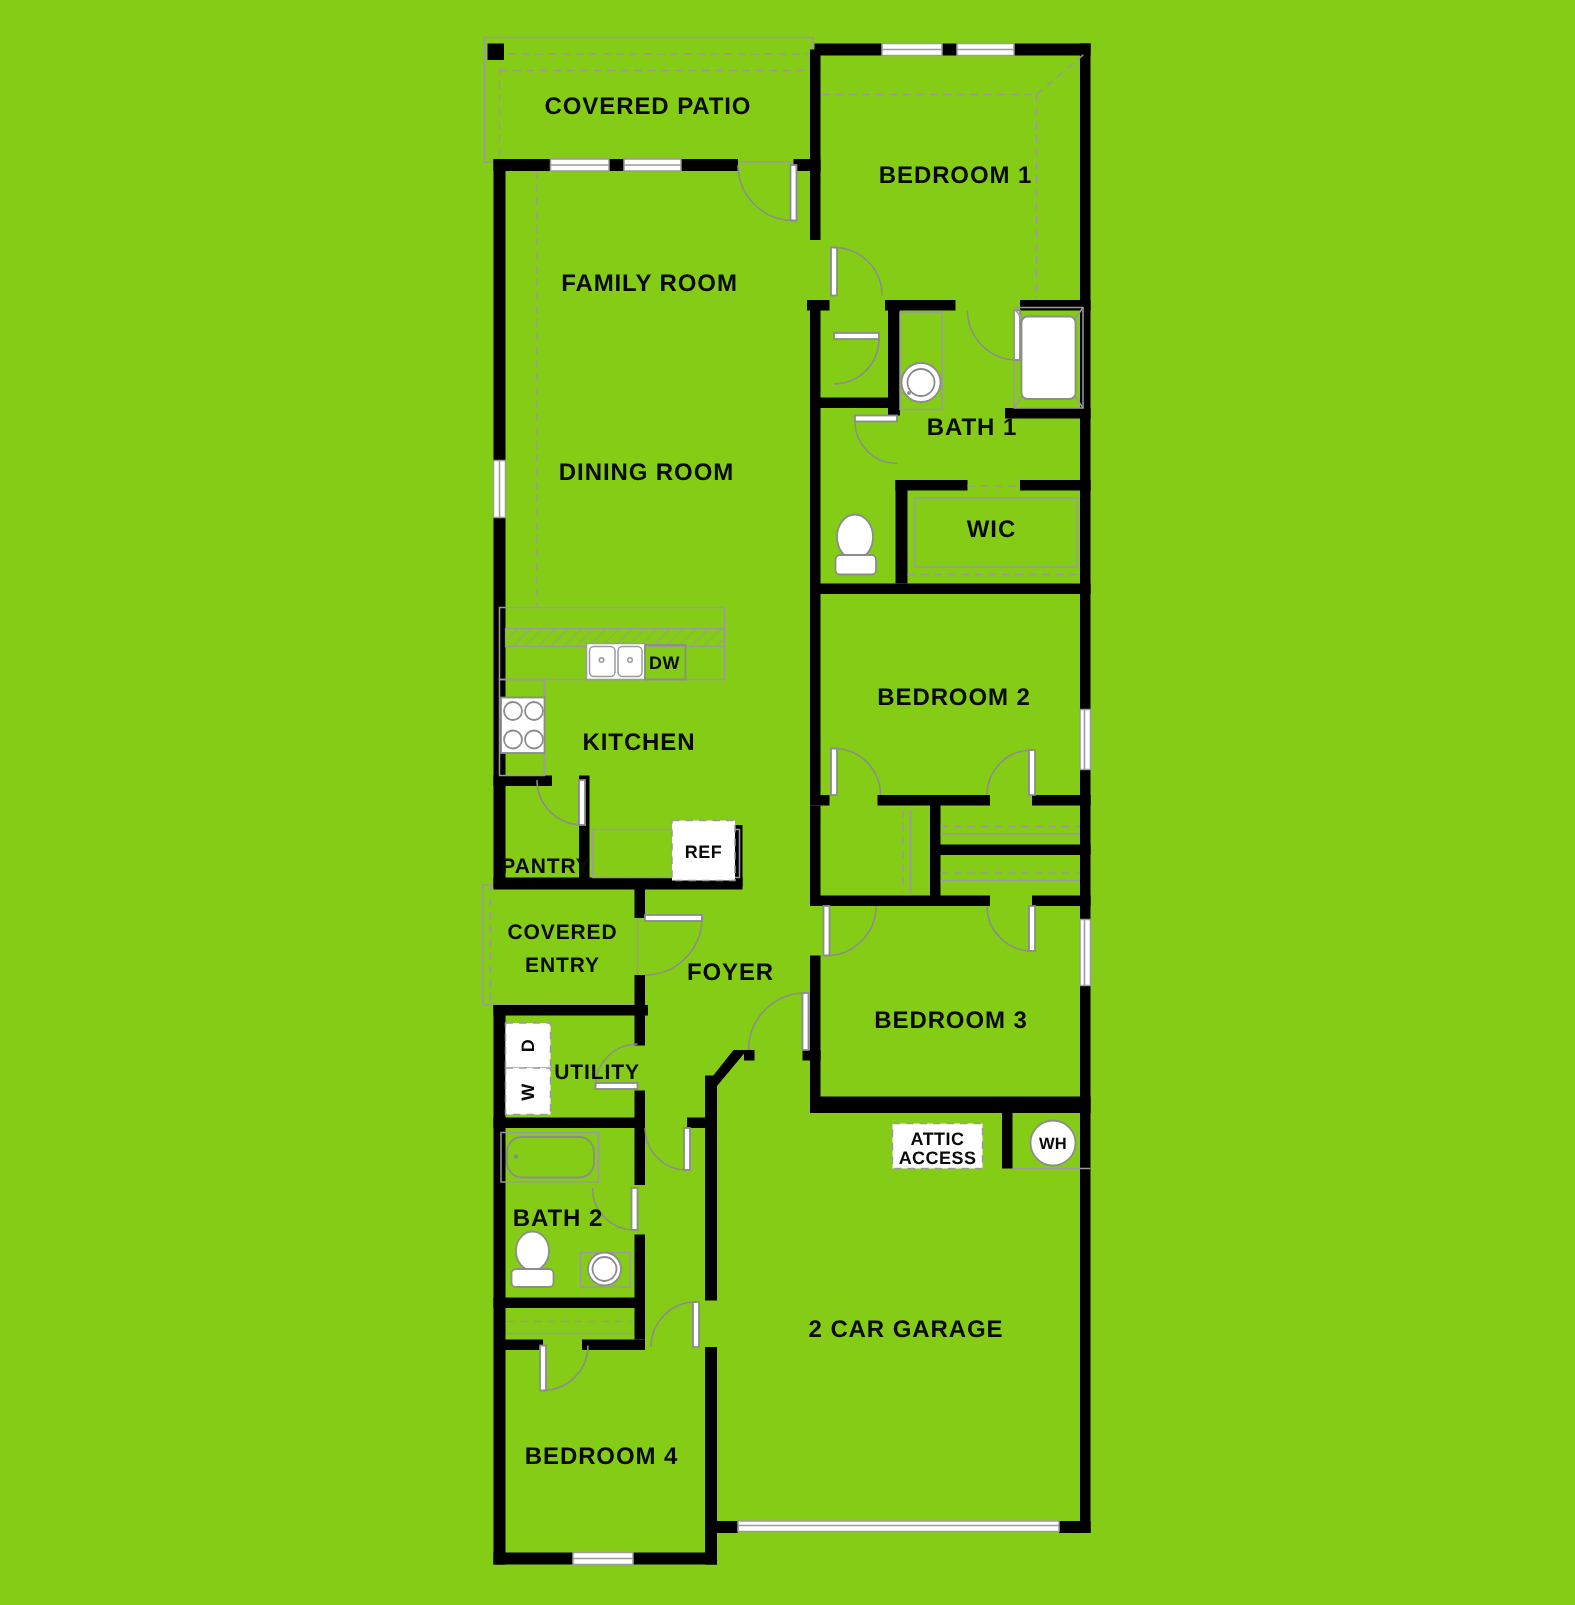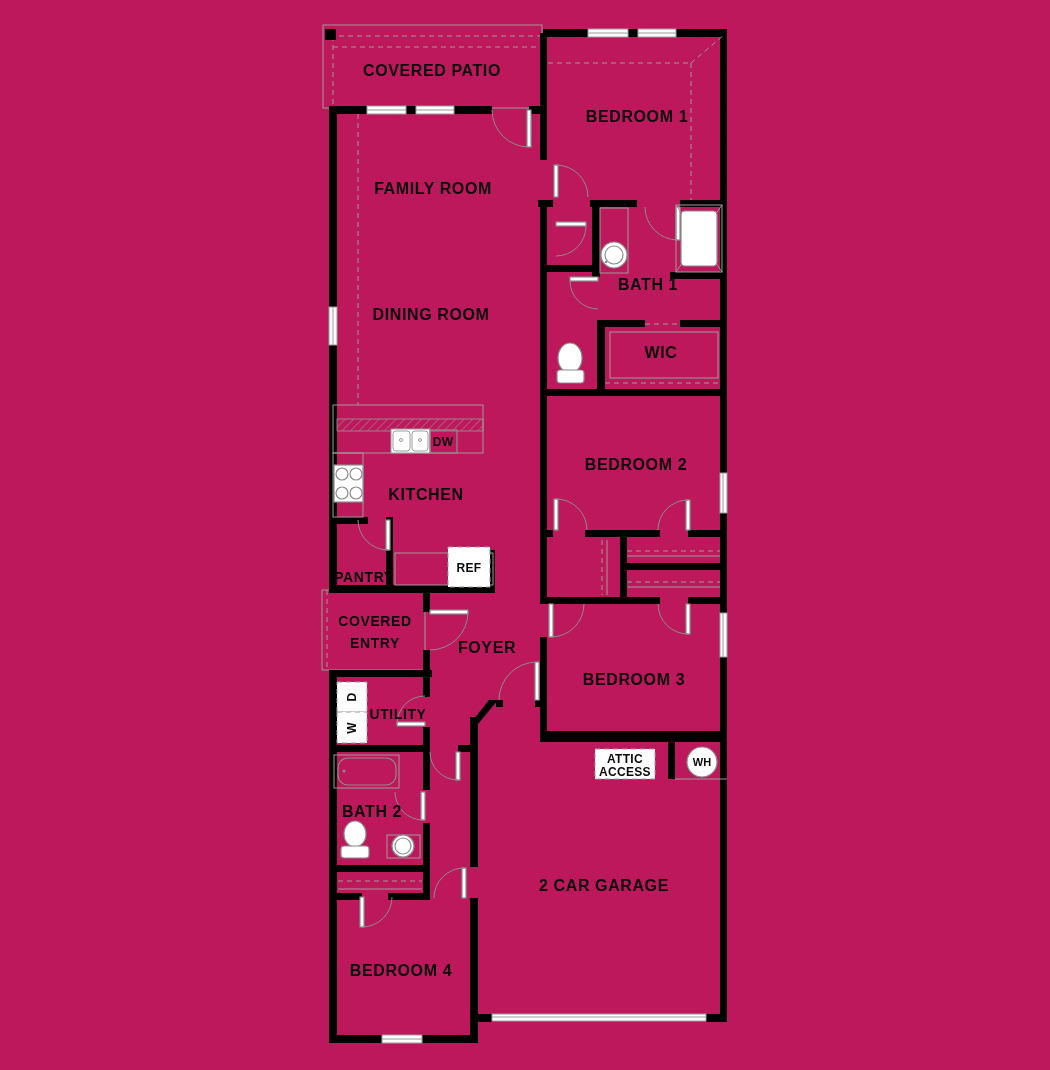--- a/index.html
+++ b/index.html
@@ -1,16 +1,16 @@
 <!DOCTYPE html>
 <html><head>
 <meta charset="utf-8">
 <style>
   html,body{margin:0;padding:0;background:#ffffff;}
-  .stage{position:relative;width:1050px;height:1070px;background:#be185d;font-family:"Liberation Sans",sans-serif;}
+  .stage{position:relative;width:1050px;height:1070px;background:#84cc16;font-family:"Liberation Sans",sans-serif;}
   .wall{fill:#000;}
   .fix{fill:#fff;stroke:#8c8c8c;stroke-width:1.2;}
   .fixn{fill:none;stroke:#8c8c8c;stroke-width:1.2;}
   .thin{fill:#fff;stroke:#9b9b9b;stroke-width:1;}
   .thinn{fill:none;stroke:#9b9b9b;stroke-width:1;}
   .dash{fill:none;stroke:#9a9a9a;stroke-width:1;stroke-dasharray:5 4;}
   .dashf{fill:#fff;stroke:#9a9a9a;stroke-width:1;stroke-dasharray:5 4;}
   .door{fill:none;stroke:#8c8c8c;stroke-width:1;}
   .leaf{fill:#fff;stroke:#8c8c8c;stroke-width:1.2;}
   .win{fill:#fff;stroke:#9b9b9b;stroke-width:1;}

